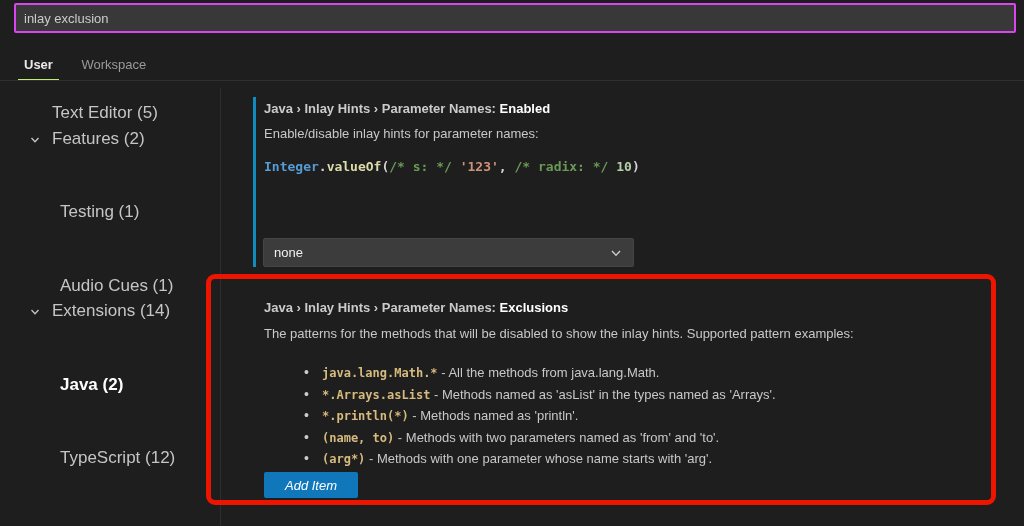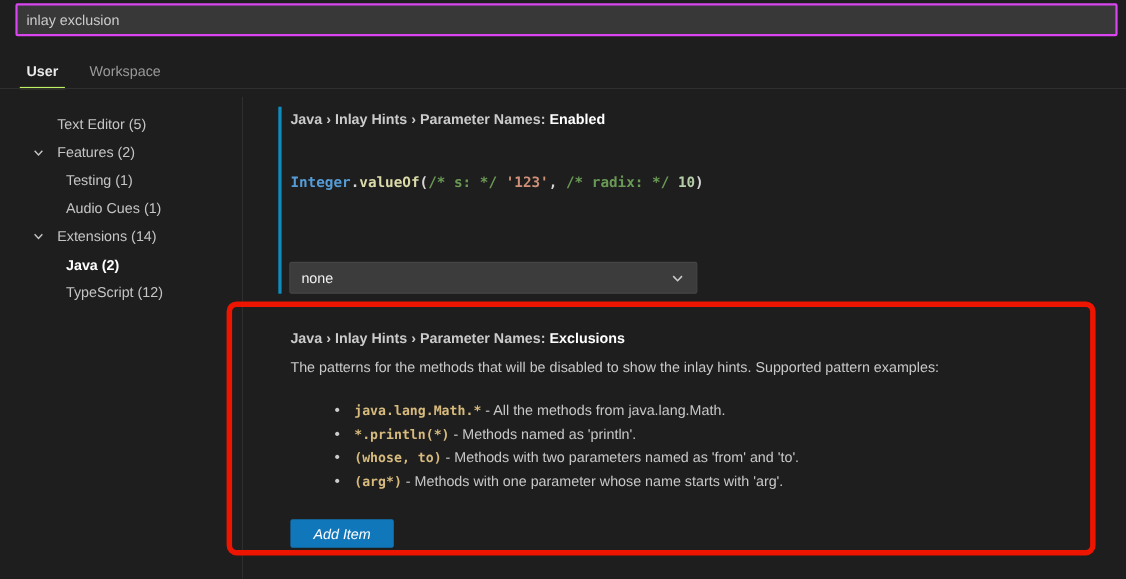--- a/index.html
+++ b/index.html
@@ -22,23 +22,23 @@
   }
 
   
   .tabs{position:absolute;left:18px;top:55px;height:26px;}
   .tab{display:inline-block;font-size:13px;padding:2px 6px 7px 6px;margin-right:12px;color:#9a9a9a;cursor:pointer;}
   .tab.active{color:#eaeaea;font-weight:600;border-bottom:2px solid #bef264;}
   .tabs-divider{position:absolute;left:0;top:80px;width:1024px;height:1px;background:#2f2f2f;}
 
   
   .toc{position:absolute;left:0;top:100px;width:219px;}
-  .toc-row{height:25.5px;line-height:25.5px;font-size:13px;color:#c5c5c5;position:relative;cursor:pointer;white-space:nowrap;}
+  .toc-row{height:25.5px;line-height:25.5px;font-size:17px;color:#c5c5c5;position:relative;cursor:pointer;white-space:nowrap;}
   .toc-row.l0{padding-left:52px;}
-  .toc-row.l1{padding-left:60px;}
+  .toc-row.l1{padding-left:60px;margin-top:48px;}
   .toc-row.selected{color:#ffffff;font-weight:700;}
   .toc-chevron{position:absolute;left:30px;top:1px;color:#c5c5c5;}
   .sash{position:absolute;left:220px;top:88px;bottom:0;width:1px;background:#2e2e2e;}
 
   
   .mod-bar{position:absolute;left:253px;top:97px;width:3px;height:170px;background:var(--modified-indicator,#0e8cbe);}
   .setting-title{position:absolute;left:264px;font-size:13px;white-space:nowrap;}
   .setting-title .t-prefix{color:#cbcbcb;font-weight:600;}
   .setting-title .t-label{color:#ffffff;font-weight:700;}
   .setting-desc{position:absolute;left:264px;font-size:13px;color:#c8c8c8;white-space:nowrap;}
@@ -146,20 +146,21 @@
   </div>
 </div>
   <div class="sash"></div>
 
   <div class="mod-bar"></div>
 
   <div class="setting-title" style="top:101px;">
     <span class="t-prefix">Java › Inlay Hints › Parameter Names: </span><span class="t-label">Enabled</span>
   </div>
 
+  <div class="setting-desc" style="top:126px;">Enable/disable inlay hints for parameter names:</div>
 
   <div class="code-line" id="code-line"><span class="tok-type">Integer</span><span class="tok-plain">.</span><span class="tok-method">valueOf</span><span class="tok-plain">(</span><span class="tok-comment">/* s: */</span><span class="tok-plain"> </span><span class="tok-string">'123'</span><span class="tok-plain">, </span><span class="tok-comment">/* radix: */</span><span class="tok-plain"> </span><span class="tok-number">10</span><span class="tok-plain">)</span></div>
 
 
   <div class="dropdown">
     <span>none</span>
     <span class="chev">
       <svg width="14" height="14" viewBox="0 0 14 14">
           <path d="M3 5 L7 9.2 L11 5" stroke="currentColor" stroke-width="1.4" fill="none"></path>
         </svg>
@@ -170,27 +171,30 @@
     <span class="t-prefix">Java › Inlay Hints › Parameter Names: </span><span class="t-label">Exclusions</span>
   </div>
 
   <div class="setting-desc" style="top:326px;">The patterns for the methods that will be disabled to show the inlay hints. Supported pattern examples:</div>
 
   <ul class="examples" id="examples">
   <li>
     <span class="ex-code">java.lang.Math.*</span><span class="ex-desc"> - All the methods from java.lang.Math.</span>
   </li>
 
+  <li>
+    <span class="ex-code">*.Arrays.asList</span><span class="ex-desc"> - Methods named as 'asList' in the types named as 'Arrays'.</span>
+  </li>
 
   <li>
     <span class="ex-code">*.println(*)</span><span class="ex-desc"> - Methods named as 'println'.</span>
   </li>
 
   <li>
-    <span class="ex-code">(whose, to)</span><span class="ex-desc"> - Methods with two parameters named as 'from' and 'to'.</span>
+    <span class="ex-code">(name, to)</span><span class="ex-desc"> - Methods with two parameters named as 'from' and 'to'.</span>
   </li>
 
   <li>
     <span class="ex-code">(arg*)</span><span class="ex-desc"> - Methods with one parameter whose name starts with 'arg'.</span>
   </li>
 </ul>
 
   <button class="add-item-btn">Add Item</button>
 
   <div class="red-rect"></div>

